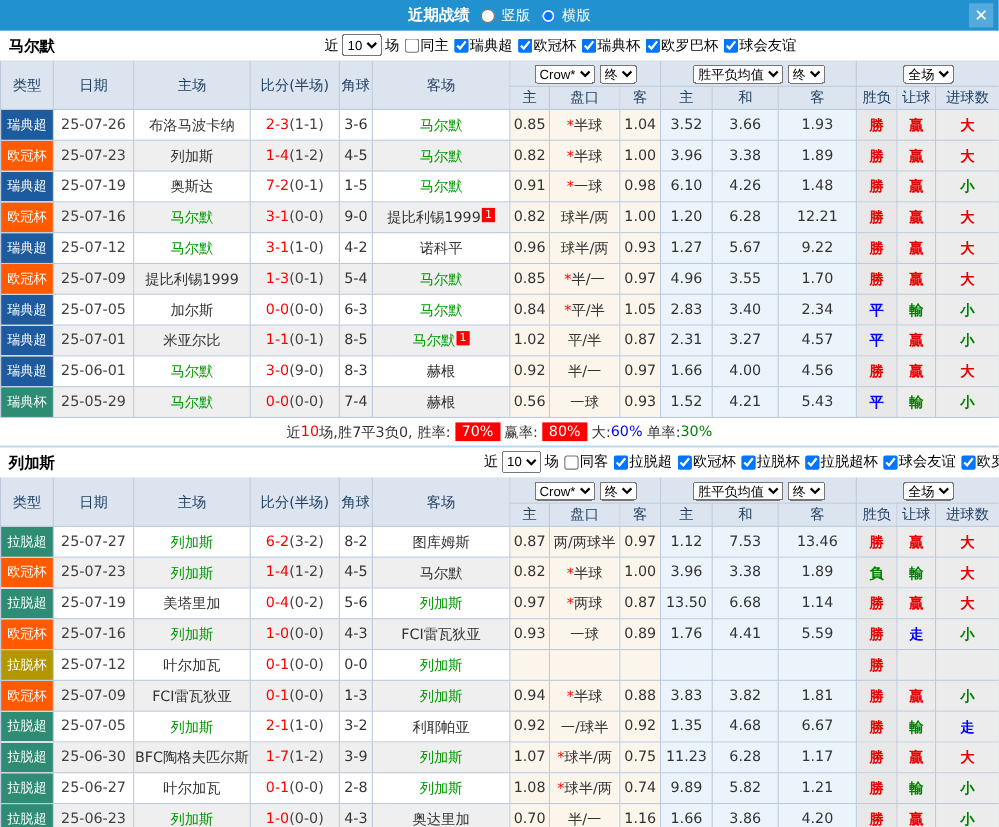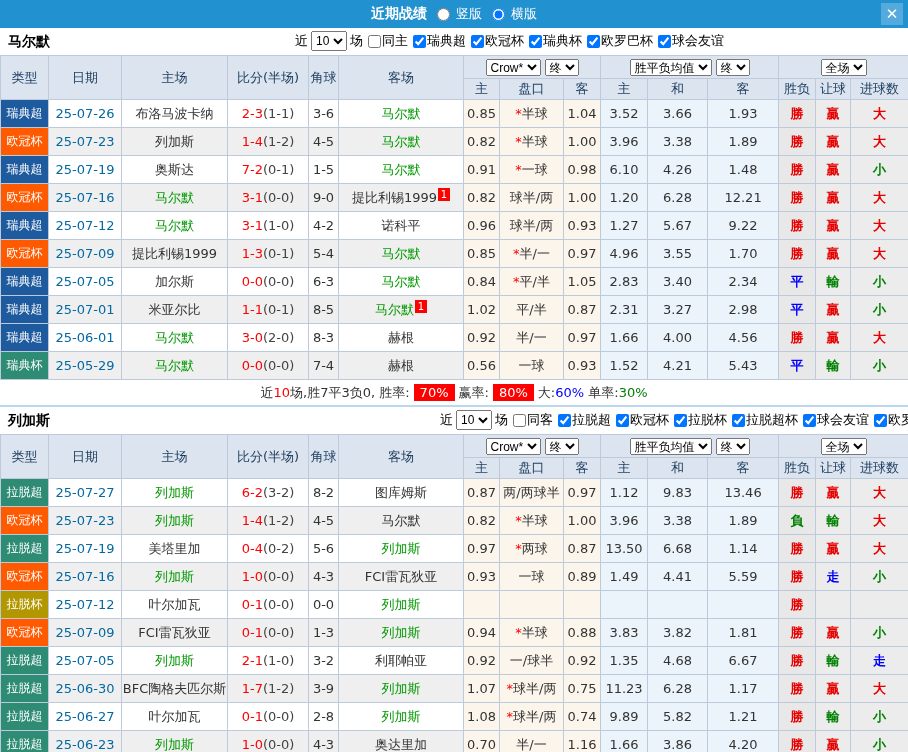--- a/index.html
+++ b/index.html
@@ -35,21 +35,21 @@
     border:1px solid #bccadb;text-align:center;overflow:hidden;
     white-space:nowrap;font-weight:normal;padding:0;
   }
   thead td,thead th{background:#dbe4ef;color:#1c3c5e;font-size:13px;}
   tr.hdr-top td{height:22px;}
   tr.hdr-sub td{height:20px;}
   tr.hdr-top select{font-size:12px;height:17px;margin:0 2px;}
   tbody tr{height:28px;}
   tbody tr.stripe td{background:#efefef;}
   td.league{color:#fff;font-size:12px;}
-  td.date{color:#0369a1;}
+  td.date{color:#404040;}
   td.score .main{color:#ff0000;}
   td.score .half{color:#444;}
   td.corner{color:#333;margin-left:15px;}
   td.odds{background:#fcf5ec !important;color:#333;}
   td.mean{background:#ebf4fa !important;color:#333;}
   td.res1{background:#e8e8e8 !important;}
   td.res2,td.res3{background:#ececec !important;}
   .hl{color:#009900;}
   .star{color:#ff0000;}
   .badge{
@@ -268,30 +268,30 @@
           <td class="date">25-07-01</td>
           <td><span class="">米亚尔比</span></td>
           <td class="score"><span class="main">1-1</span><span class="half">(0-1)</span></td>
           <td class="corner">8-5</td>
           <td><span class="hl">马尔默</span><span class="badge">1</span></td>
           <td class="odds">1.02</td>
           <td class="odds"><span>平/半</span></td>
           <td class="odds">0.87</td>
           <td class="mean">2.31</td>
           <td class="mean">3.27</td>
-          <td class="mean">2.98</td>
+          <td class="mean">4.57</td>
           <td class="res1"><span class="res-blue">平</span></td>
           <td class="res2"><span class="res-red">贏</span></td>
           <td class="res3"><span class="res-green">小</span></td>
         </tr>
         <tr class="">
           <td class="league" style="background: rgb(30, 90, 158);">瑞典超</td>
           <td class="date">25-06-01</td>
           <td><span class="hl">马尔默</span></td>
-          <td class="score"><span class="main">3-0</span><span class="half">(2-0)</span></td>
+          <td class="score"><span class="main">3-0</span><span class="half">(9-0)</span></td>
           <td class="corner">8-3</td>
           <td><span class="">赫根</span></td>
           <td class="odds">0.92</td>
           <td class="odds"><span>半/一</span></td>
           <td class="odds">0.97</td>
           <td class="mean">1.66</td>
           <td class="mean">4.00</td>
           <td class="mean">4.56</td>
           <td class="res1"><span class="res-red">勝</span></td>
           <td class="res2"><span class="res-red">贏</span></td>
@@ -386,21 +386,21 @@
           <td class="league" style="background: rgb(46, 139, 116);">拉脱超</td>
           <td class="date">25-07-27</td>
           <td><span class="hl">列加斯</span></td>
           <td class="score"><span class="main">6-2</span><span class="half">(3-2)</span></td>
           <td class="corner">8-2</td>
           <td><span class="">图库姆斯</span></td>
           <td class="odds">0.87</td>
           <td class="odds"><span>两/两球半</span></td>
           <td class="odds">0.97</td>
           <td class="mean">1.12</td>
-          <td class="mean">9.83</td>
+          <td class="mean">7.53</td>
           <td class="mean">13.46</td>
           <td class="res1"><span class="res-red">勝</span></td>
           <td class="res2"><span class="res-red">贏</span></td>
           <td class="res3"><span class="res-red">大</span></td>
         </tr>
         <tr class="stripe">
           <td class="league" style="background: rgb(255, 90, 0);">欧冠杯</td>
           <td class="date">25-07-23</td>
           <td><span class="hl">列加斯</span></td>
           <td class="score"><span class="main">1-4</span><span class="half">(1-2)</span></td>
@@ -436,21 +436,21 @@
         <tr class="stripe">
           <td class="league" style="background: rgb(255, 90, 0);">欧冠杯</td>
           <td class="date">25-07-16</td>
           <td><span class="hl">列加斯</span></td>
           <td class="score"><span class="main">1-0</span><span class="half">(0-0)</span></td>
           <td class="corner">4-3</td>
           <td><span class="">FCI雷瓦狄亚</span></td>
           <td class="odds">0.93</td>
           <td class="odds"><span>一球</span></td>
           <td class="odds">0.89</td>
-          <td class="mean">1.49</td>
+          <td class="mean">1.76</td>
           <td class="mean">4.41</td>
           <td class="mean">5.59</td>
           <td class="res1"><span class="res-red">勝</span></td>
           <td class="res2"><span class="res-blue">走</span></td>
           <td class="res3"><span class="res-green">小</span></td>
         </tr>
         <tr class="">
           <td class="league" style="background: rgb(179, 151, 0);">拉脱杯</td>
           <td class="date">25-07-12</td>
           <td><span class="">叶尔加瓦</span></td>

